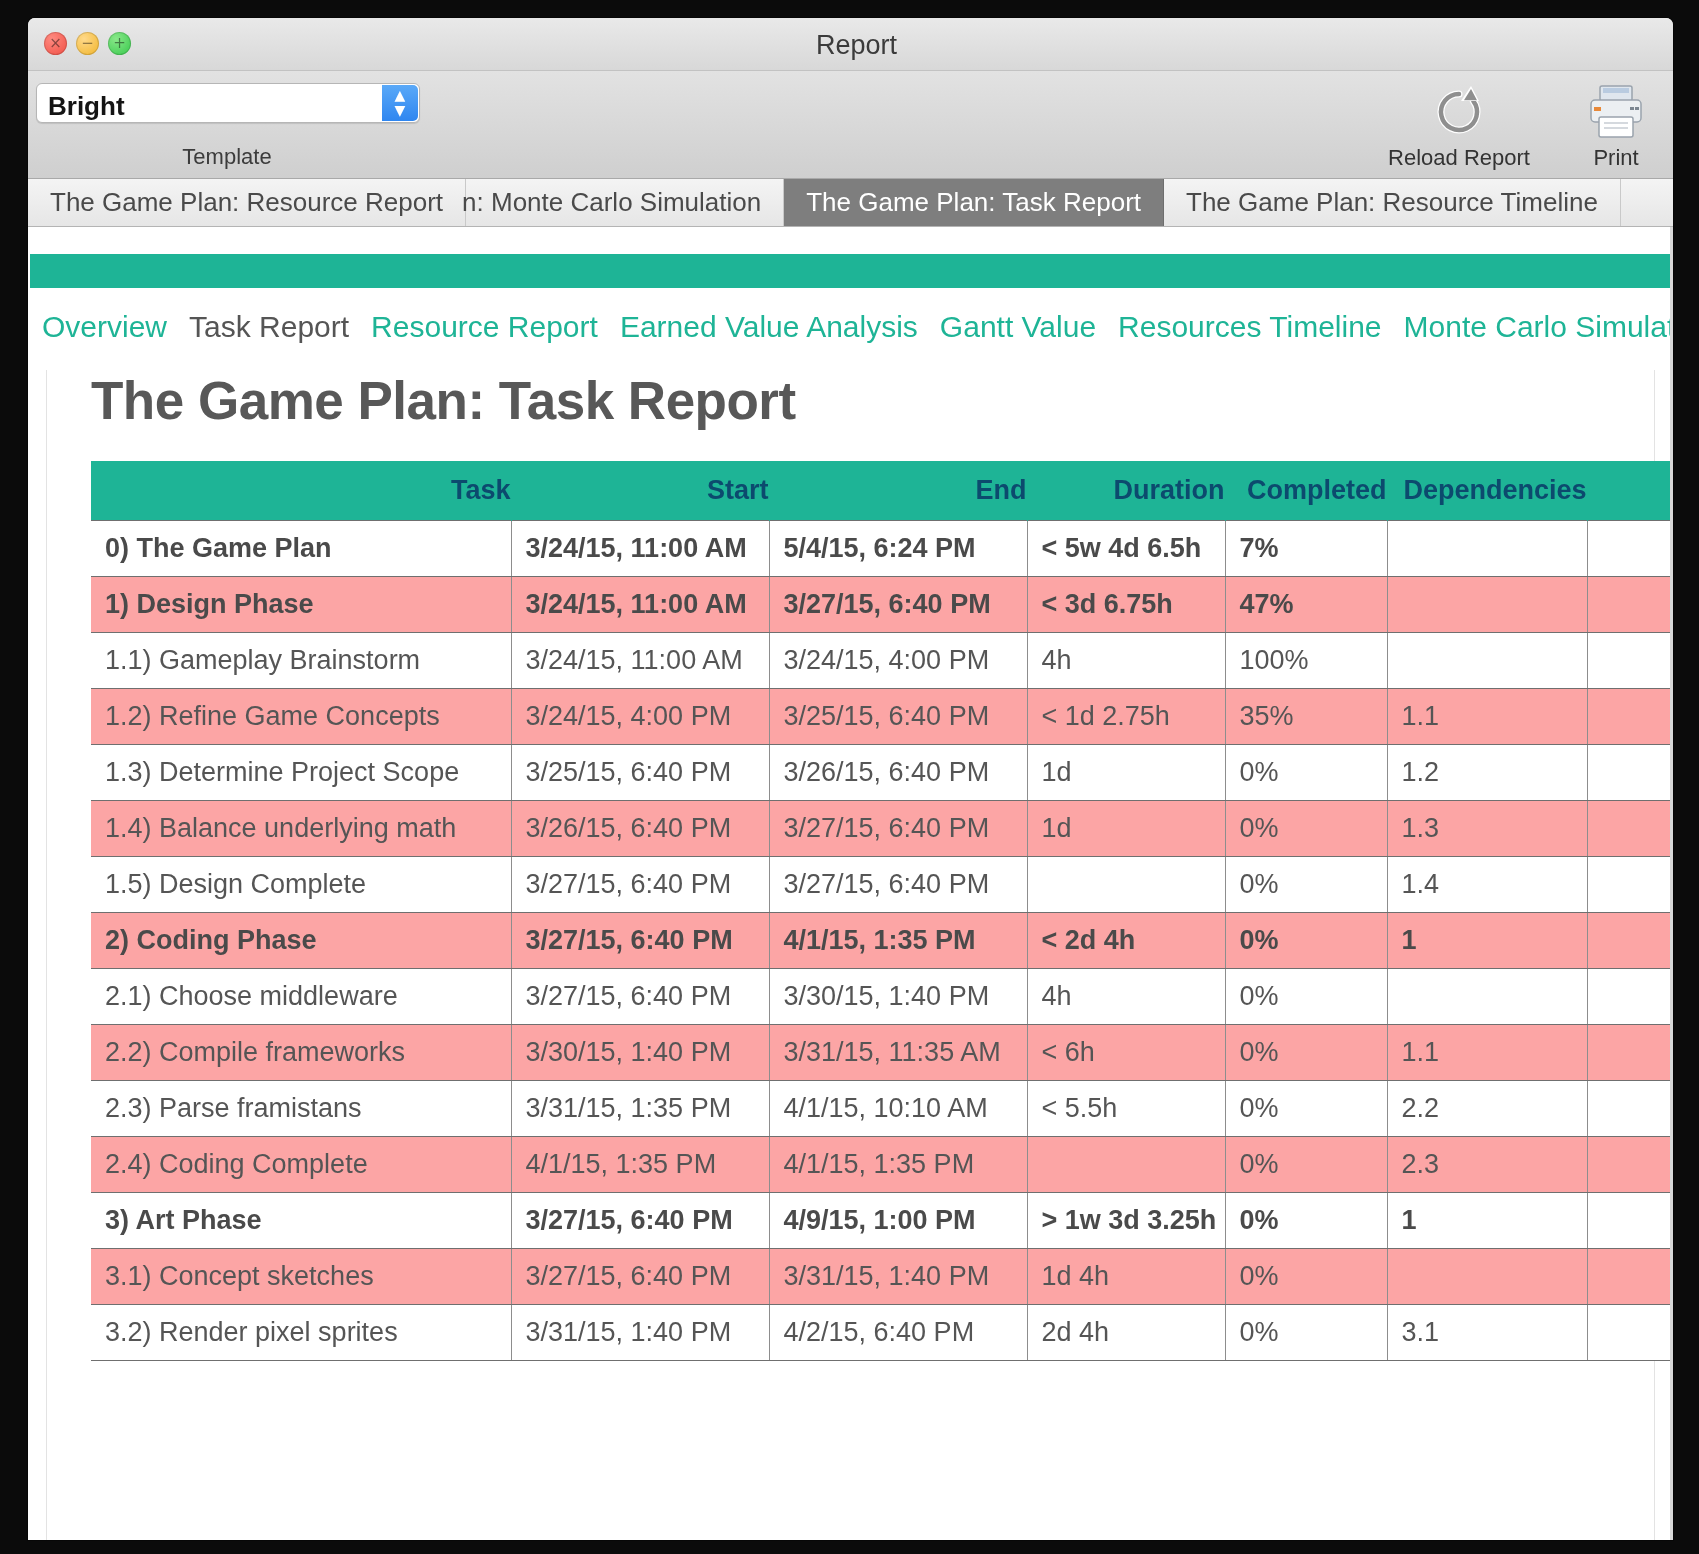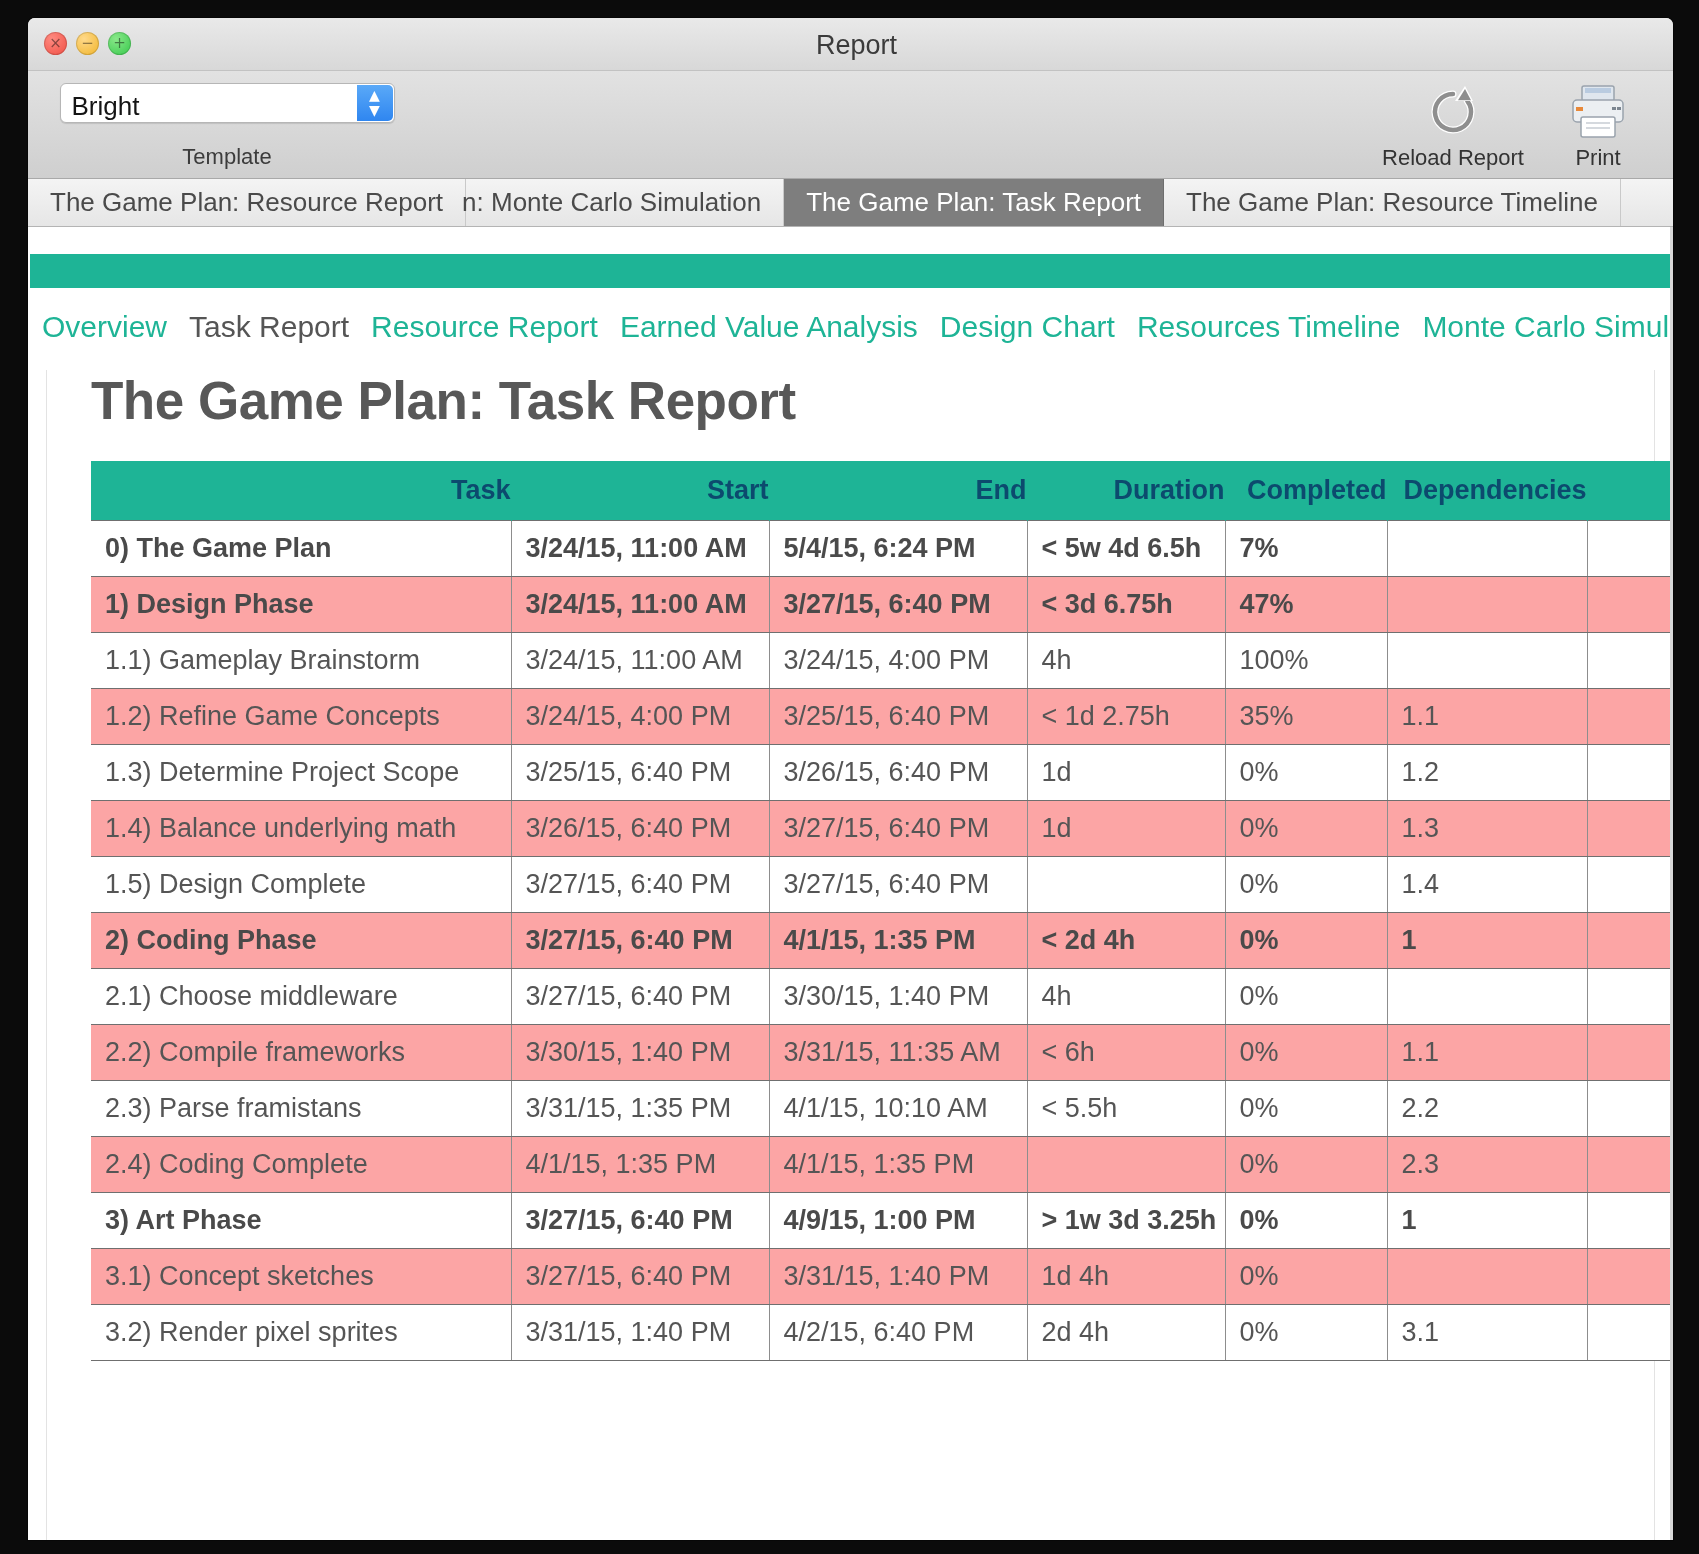--- a/index.html
+++ b/index.html
@@ -67,27 +67,28 @@
   }
   .template-group {
     position: absolute;
     left: 8px; top: 12px;
     width: 382px;
     text-align: center;
   }
   .popup {
     position: relative;
     display: block;
-    width: 335px; height: 40px;
+    width: 384px; height: 40px;
     margin: 0 auto;
     background: #ffffff;
     border: 1px solid #b6b6b6;
     border-radius: 6px;
     box-shadow: 0 1px 1px rgba(0,0,0,0.12);
     text-align: left;
+    font-weight: bold;
   }
   .popup .value {
     position: absolute;
     left: 11px; top: 7px;
     font-size: 26px;
     color: #141414;
   }
   .popup .arrows {
     position: absolute;
     right: 1px; top: 1px;
@@ -101,24 +102,24 @@
     padding-top: 3px;
     font-family: "DejaVu Sans", sans-serif;
   }
   .template-label {
     margin-top: 21px;
     font-size: 22px;
     color: #3c3c3c;
   }
   .tool-right {
     position: absolute;
-    right: 32px; top: 10px;
+    right: 14px; top: 10px;
     display: flex;
     align-items: flex-end;
-    gap: 28px;
+    gap: 40px;
   }
   .toolitem {
     width: 148px;
     text-align: center;
     cursor: default;
   }
   .toolitem.print { width: 86px; }
   .toolitem .glyph {
     height: 62px;
     display: flex; align-items: center; justify-content: center;
@@ -315,21 +316,21 @@
       </div>
       <div class="tab">
         <span>The Game Plan: Resource Timeline</span>
       </div>
     </div>
 
     <div class="content">
       <div class="green-banner"></div>
 
       <div class="navlinks">
-        <a href="#">Overview</a><a href="#" class="current">Task Report</a><a href="#">Resource Report</a><a href="#">Earned Value Analysis</a><a href="#">Design Chart</a><a href="#">Resources Timeline</a><a href="#">Monte Carlo Simulation</a>
+        <a href="#">Overview</a><a href="#" class="current">Task Report</a><a href="#">Resource Report</a><a href="#">Earned Value Analysis</a><a href="#">Gantt Value</a><a href="#">Resources Timeline</a><a href="#">Monte Carlo Simulation</a>
       </div>
 
       <div class="paper">
         <div class="report-title">The Game Plan: Task Report</div>
 
         <div class="table-wrap">
           <table class="report">
             <colgroup>
               <col class="c-task">
                 <col class="c-start">

